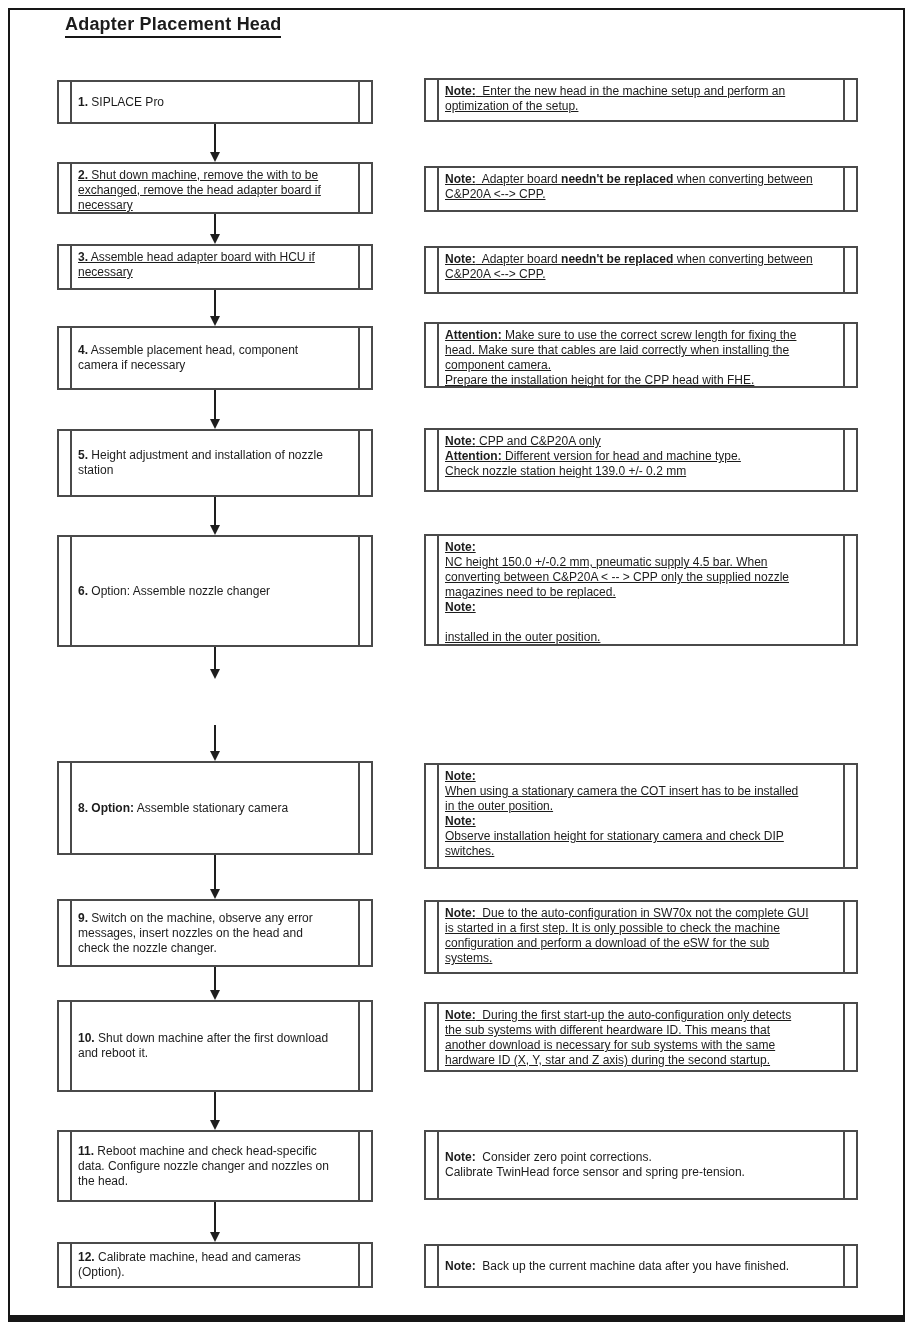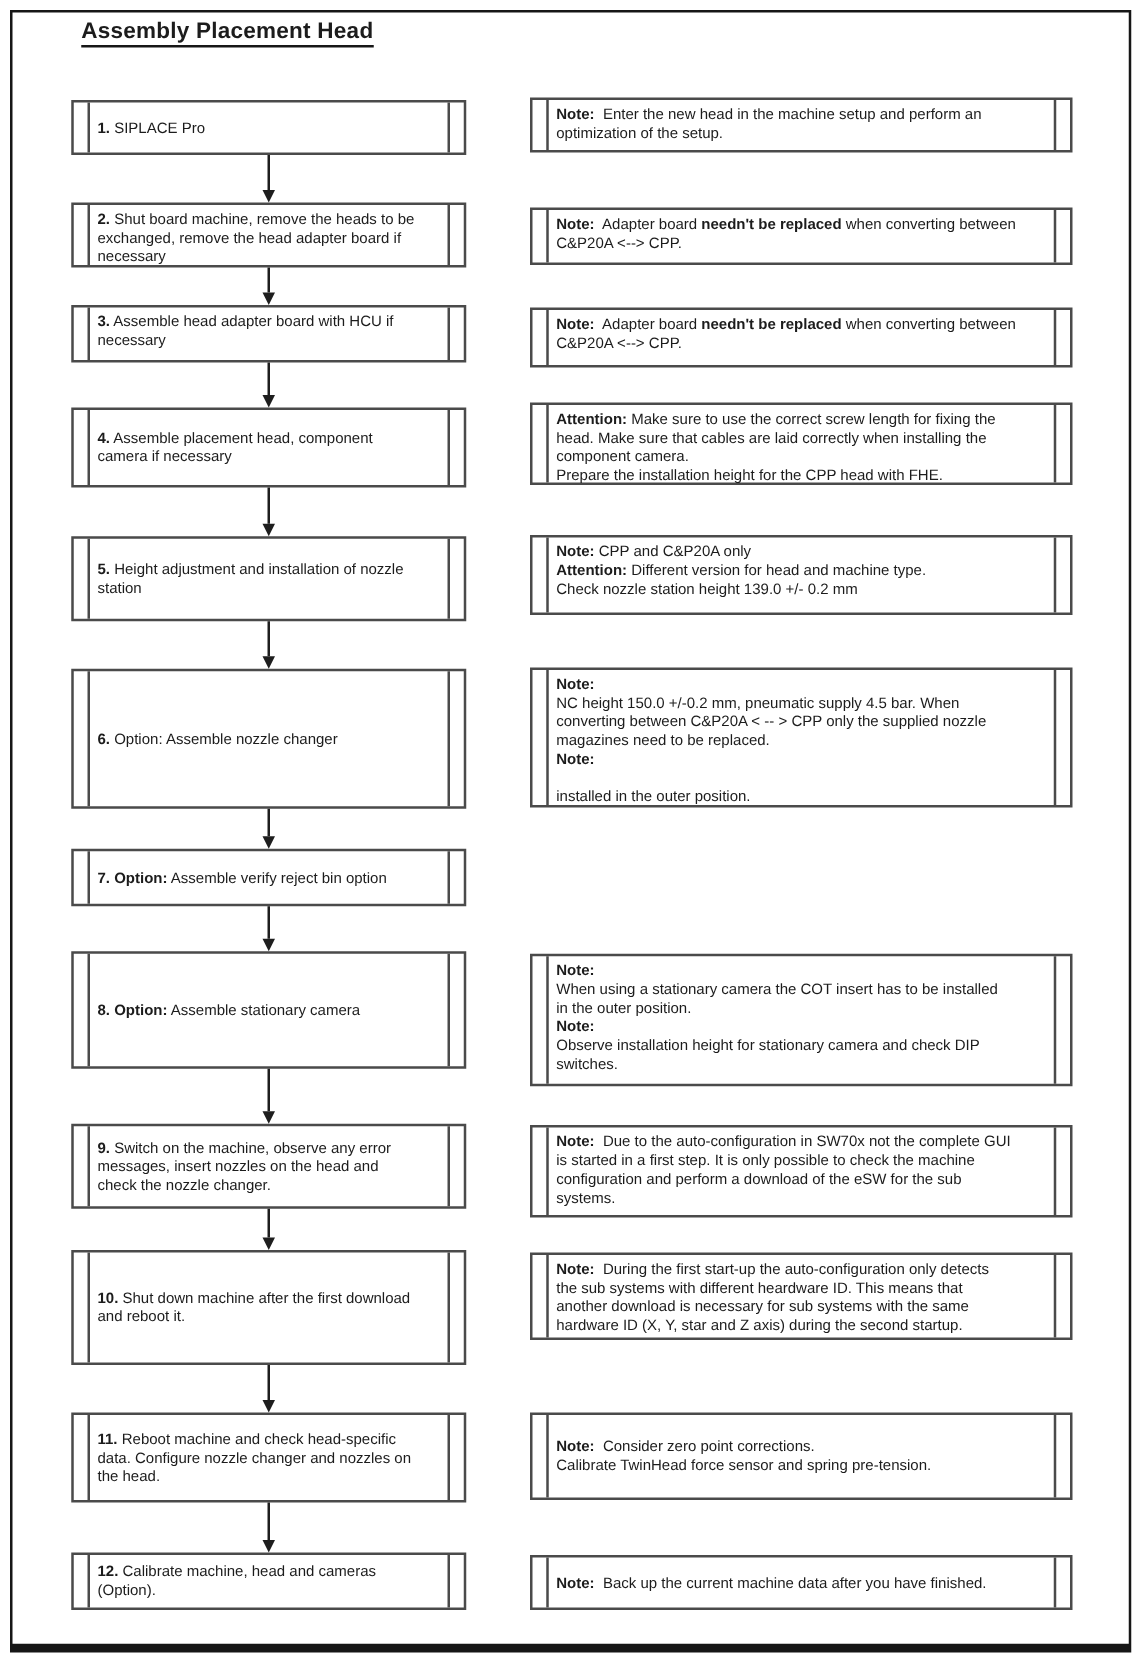--- a/index.html
+++ b/index.html
@@ -45,21 +45,21 @@
   .fbox::after{right:11px;}
   .col-l{left:57px;width:316px;align-items:center;}
   .col-r{left:424px;width:434px;}
   .txt{
     font-size:12px;
     line-height:15px;
     padding-left:19px;
     padding-right:16px;
     width:100%;
   }
-  .vt{align-self:flex-start;padding-top:4px;}
+  .vt{align-self:flex-start;padding-top:4px;text-decoration:underline;}
   .vc{align-self:center;}
   .txt b{font-weight:bold;}
   .arrow{
     position:absolute;
     left:214px;
     width:2px;
     background:#1e1e1e;
   }
   .arrow::after{
     content:"";
@@ -69,42 +69,39 @@
     border-left:5px solid transparent;
     border-right:5px solid transparent;
     border-top:10px solid #1e1e1e;
   }
 </style>
 </head>
 <body>
 
 <div class="page">
   <div class="frame"></div>
-  <div class="title">Assembly Placement Head</div>
+  <div class="title">Adapter Placement Head</div>
 
   <div class="fbox col-l" style="top:80px;height:44px">
       <div class="txt vc"><b>1.</b><span> SIPLACE Pro</span></div>
     </div>
   <div class="fbox col-l" style="top:162px;height:52px">
-      <div class="txt vt"><b>2.</b><span> Shut board machine, remove the heads to be</span><br><span>exchanged, remove the head adapter board if</span><br><span>necessary</span></div>
+      <div class="txt vt"><b>2.</b><span> Shut down machine, remove the with to be</span><br><span>exchanged, remove the head adapter board if</span><br><span>necessary</span></div>
     </div>
   <div class="fbox col-l" style="top:244px;height:46px">
       <div class="txt vt"><b>3.</b><span> Assemble head adapter board with HCU if</span><br><span>necessary</span></div>
     </div>
   <div class="fbox col-l" style="top:326px;height:64px">
       <div class="txt vc"><b>4.</b><span> Assemble placement head, component</span><br><span>camera if necessary</span></div>
     </div>
   <div class="fbox col-l" style="top:429px;height:68px">
       <div class="txt vc"><b>5.</b><span> Height adjustment and installation of nozzle</span><br><span>station</span></div>
     </div>
   <div class="fbox col-l" style="top:535px;height:112px">
       <div class="txt vc"><b>6.</b><span> Option: Assemble nozzle changer</span></div>
-    </div>
-  <div class="fbox col-l" style="top:679px;height:46px">
-      <div class="txt vc"><b>7. Option:</b><span> Assemble verify reject bin option</span></div>
     </div>
   <div class="fbox col-l" style="top:761px;height:94px">
       <div class="txt vc"><b>8. Option:</b><span> Assemble stationary camera</span></div>
     </div>
   <div class="fbox col-l" style="top:899px;height:68px">
       <div class="txt vc"><b>9.</b><span> Switch on the machine, observe any error</span><br><span>messages, insert nozzles on the head and</span><br><span>check the nozzle changer.</span></div>
     </div>
   <div class="fbox col-l" style="top:1000px;height:92px">
       <div class="txt vc"><b>10.</b><span> Shut down machine after the first download</span><br><span>and reboot it.</span></div>
     </div>

